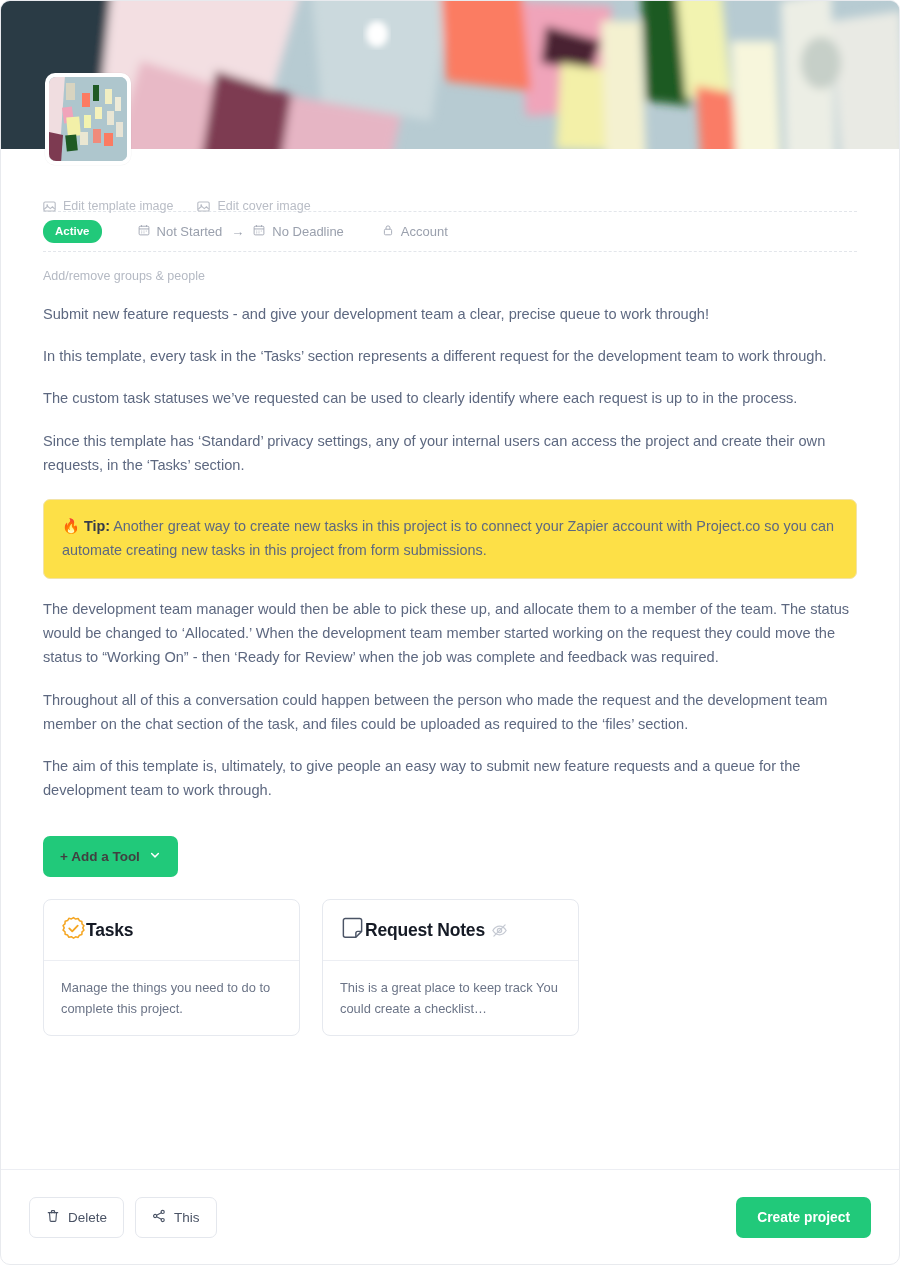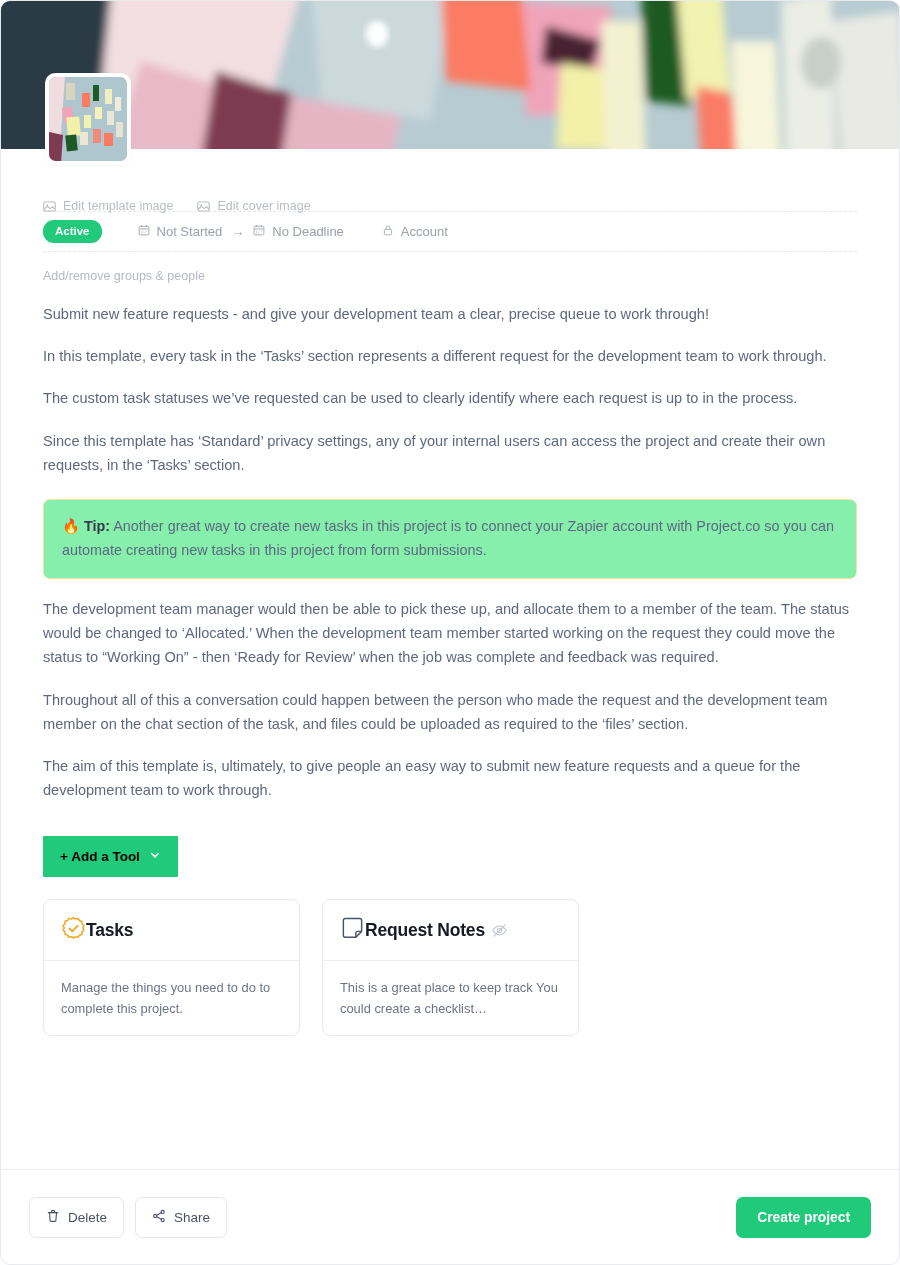--- a/index.html
+++ b/index.html
@@ -134,41 +134,41 @@
 
   .para {
     color: #5d6880;
     font-size: 14.6px;
     line-height: 1.66;
     margin-top: 18px;
     max-width: 815px;
   }
 
   .tip {
-    background: #86efac;
+    background: #fde047;
     border: 1px solid #f2e3a8;
     border-radius: 7px;
     padding: 15px 18px;
     margin-top: 22px;
     color: #5d6880;
     font-size: 14.4px;
     line-height: 1.66;
   }
   .tip b { color: #353b4a; font-weight: 700; }
 
   .add-tool {
     display: inline-flex;
     align-items: center;
     gap: 9px;
     background: #21c97a;
-    color: #000000;
+    color: #404040;
     font-size: 13.5px;
     font-weight: 700;
     border: none;
-    border-radius: 1px;
+    border-radius: 7px;
     padding: 13px 17px;
     margin-top: 34px;
     cursor: pointer;
     font-family: inherit;
   }
 
   .cards {
     display: flex;
     gap: 22px;
     margin-top: 22px;
@@ -462,21 +462,21 @@
     <button class="ghost-btn">
       <span>
         <svg width="14" height="14" viewBox="0 0 16 16" fill="none" stroke="#4a5365" stroke-width="1.3" stroke-linecap="round">
           <circle cx="12.2" cy="3.3" r="1.8"></circle>
           <circle cx="12.2" cy="12.7" r="1.8"></circle>
           <circle cx="3.6" cy="8" r="1.8"></circle>
           <path d="M5.2 7.1 L10.7 4.2"></path>
           <path d="M5.2 8.9 L10.7 11.8"></path>
         </svg>
       </span>
-      <span>Share</span>
+      <span>This</span>
     </button>
 
     <div class="spacer"></div>
 
     <button class="primary-btn">Create project</button>
   </div>
 
 </div>
 
 </body></html>

